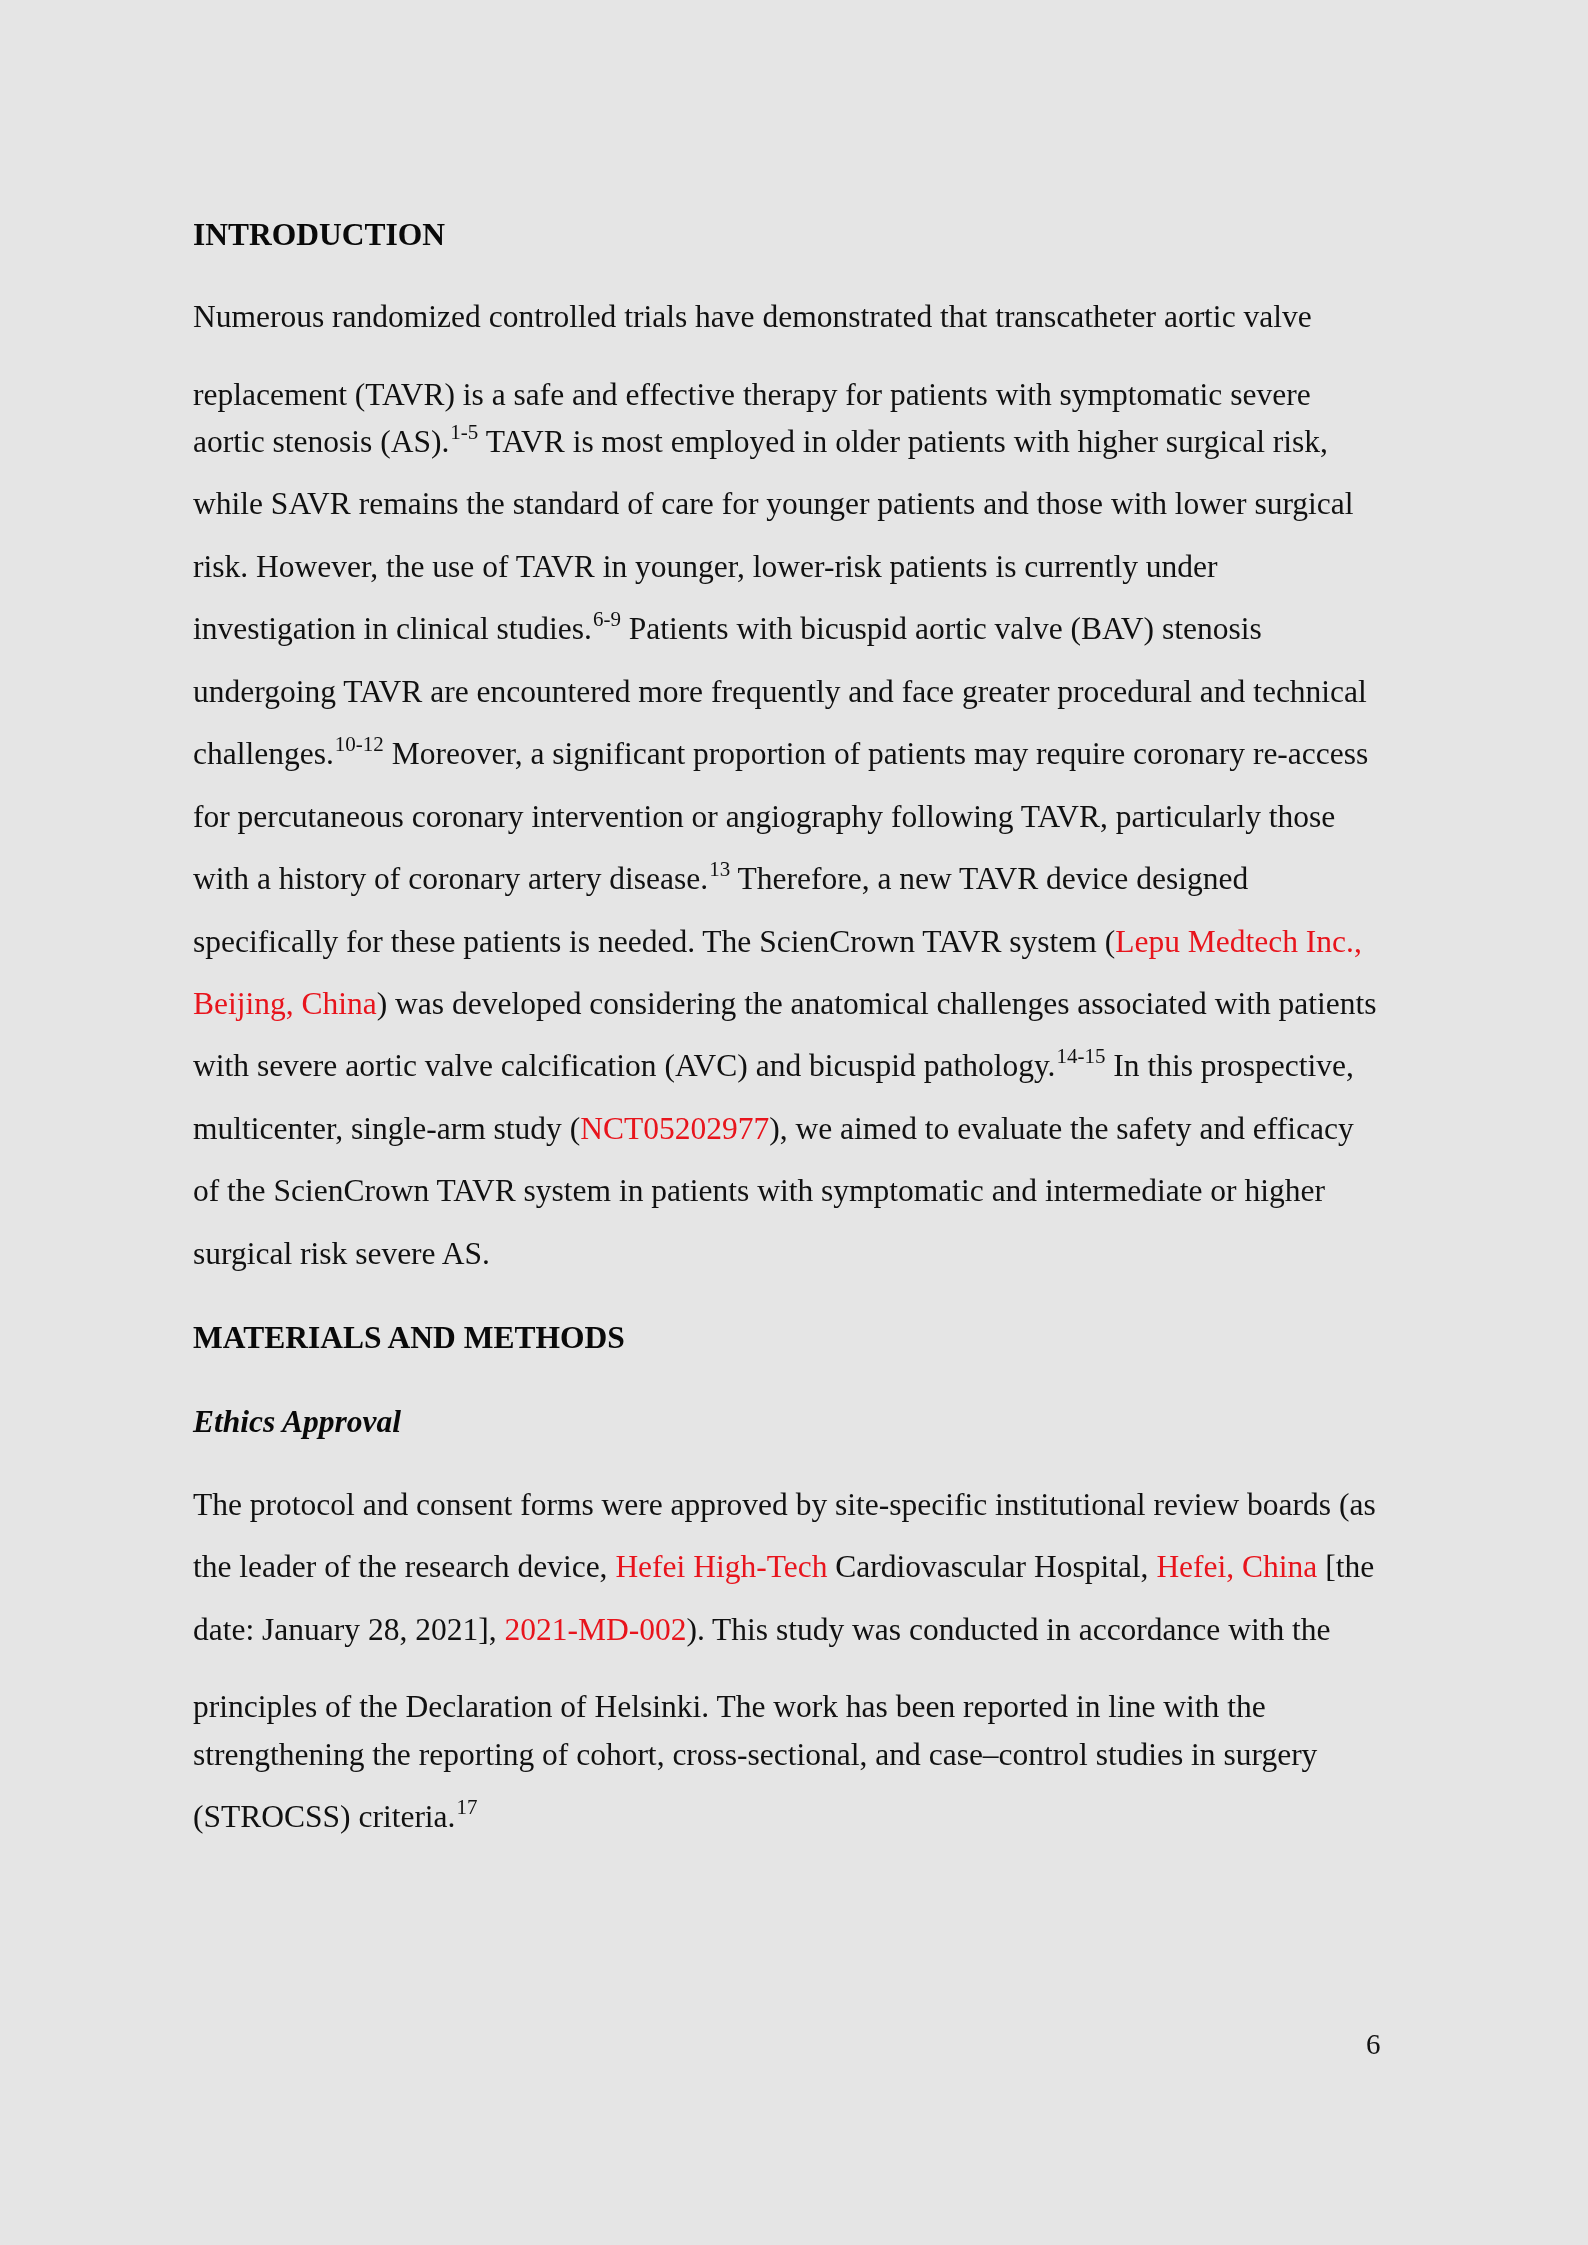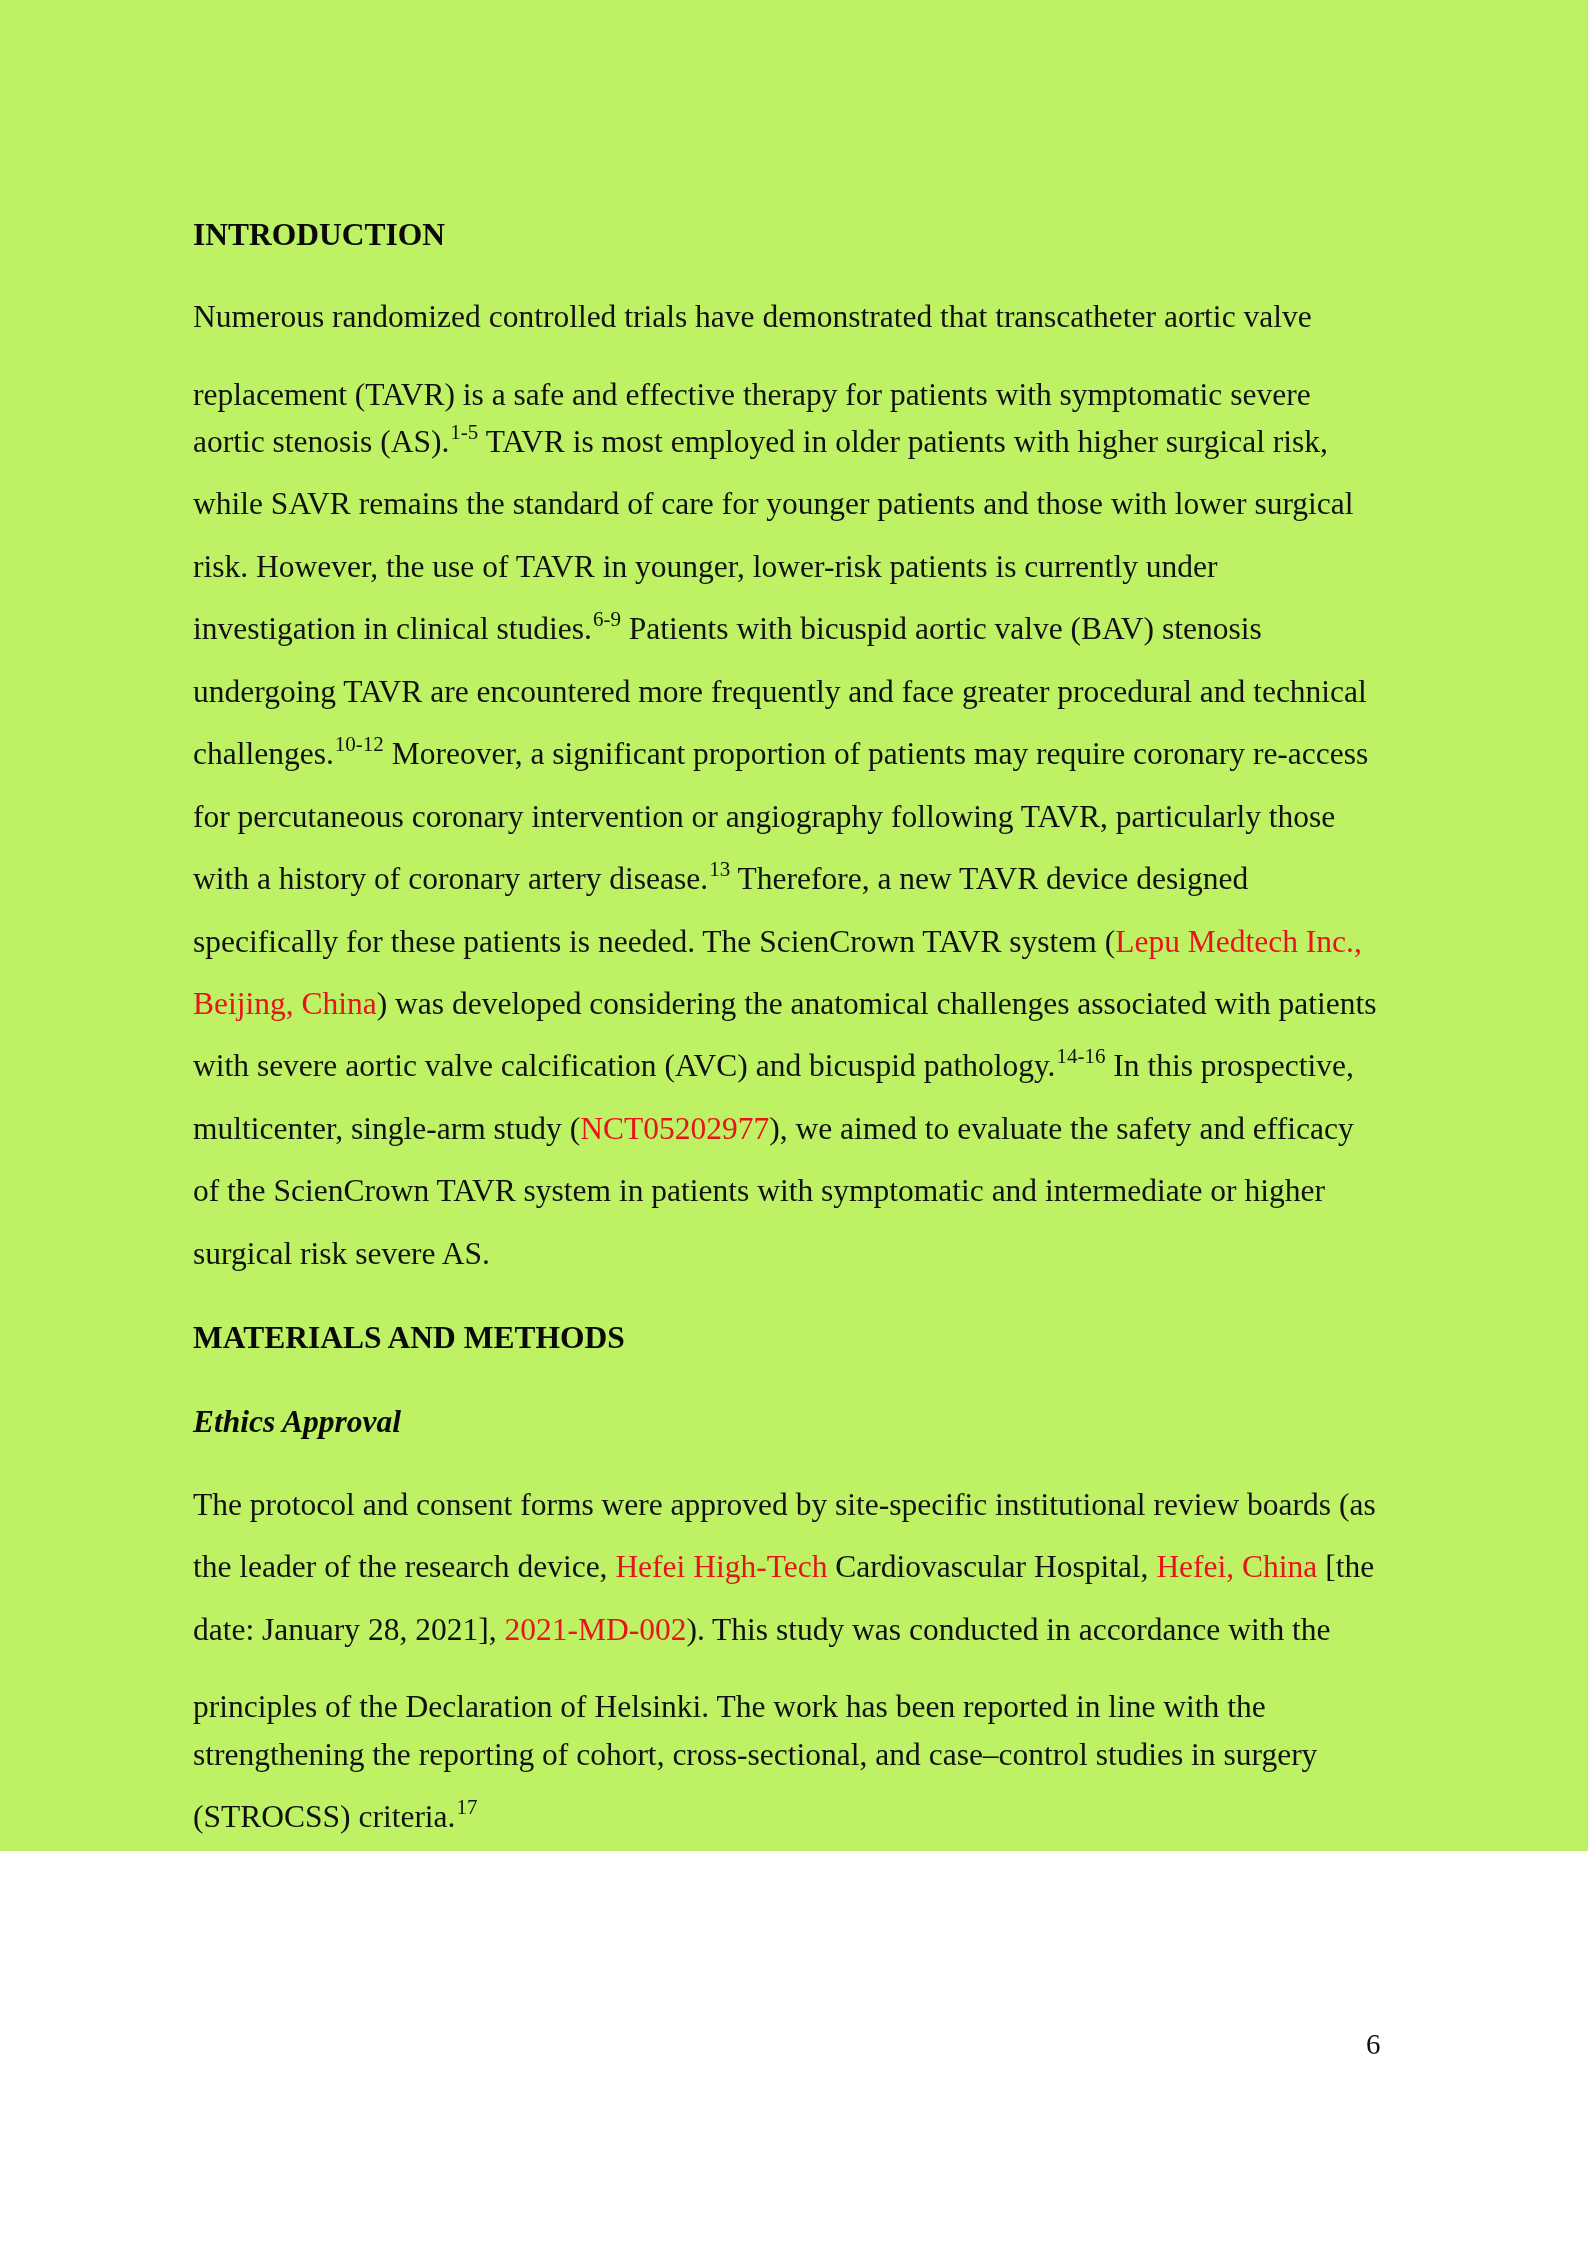--- a/index.html
+++ b/index.html
@@ -12,22 +12,22 @@
       height: 2245px;
       position: relative;
       overflow: hidden;
       font-family: "Liberation Serif", "DejaVu Serif", serif;
       color: #111111;
     }
     .page {
       position: absolute;
       left: 0; top: 0;
       width: 1588px;
-      height: 1851px;
-      background: #bef264;
+      height: 2245px;
+      background: #e5e5e5;
     }
     .line {
       position: absolute;
       left: 193px;
       white-space: nowrap;
       font-size: 31.5px;
       line-height: 1;
     }
     .heading {
       position: absolute;
@@ -75,21 +75,21 @@
         <div class="line" style="top: 425.9px;"><span>aortic stenosis (AS).</span><span class="seg-sup">1-5</span><span> TAVR is most employed in older patients with higher surgical risk,</span></div>
         <div class="line" style="top: 488.35px;"><span>while SAVR remains the standard of care for younger patients and those with lower surgical</span></div>
         <div class="line" style="top: 550.8px;"><span>risk. However, the use of TAVR in younger, lower-risk patients is currently under</span></div>
         <div class="line" style="top: 613.25px;"><span>investigation in clinical studies.</span><span class="seg-sup">6-9</span><span> Patients with bicuspid aortic valve (BAV) stenosis</span></div>
         <div class="line" style="top: 675.7px;"><span>undergoing TAVR are encountered more frequently and face greater procedural and technical</span></div>
         <div class="line" style="top: 738.15px;"><span>challenges.</span><span class="seg-sup">10-12</span><span> Moreover, a significant proportion of patients may require coronary re-access</span></div>
         <div class="line" style="top: 800.6px;"><span>for percutaneous coronary intervention or angiography following TAVR, particularly those</span></div>
         <div class="line" style="top: 863.05px;"><span>with a history of coronary artery disease.</span><span class="seg-sup">13</span><span> Therefore, a new TAVR device designed</span></div>
         <div class="line" style="top: 925.5px;"><span>specifically for these patients is needed. The ScienCrown TAVR system (</span><span class="seg-red">Lepu Medtech Inc.,</span></div>
         <div class="line" style="top: 987.95px;"><span class="seg-red">Beijing, China</span><span>) was developed considering the anatomical challenges associated with patients</span></div>
-        <div class="line" style="top: 1050.4px;"><span>with severe aortic valve calcification (AVC) and bicuspid pathology.</span><span class="seg-sup">14-16</span><span> In this prospective,</span></div>
+        <div class="line" style="top: 1050.4px;"><span>with severe aortic valve calcification (AVC) and bicuspid pathology.</span><span class="seg-sup">14-15</span><span> In this prospective,</span></div>
         <div class="line" style="top: 1112.85px;"><span>multicenter, single-arm study (</span><span class="seg-red">NCT05202977</span><span>), we aimed to evaluate the safety and efficacy</span></div>
         <div class="line" style="top: 1175.3px;"><span>of the ScienCrown TAVR system in patients with symptomatic and intermediate or higher</span></div>
         <div class="line" style="top: 1237.75px;"><span>surgical risk severe AS.</span></div>
       </div>
       <div class="heading" style="top: 1322px;">MATERIALS AND METHODS</div>
       <div class="subheading" style="top: 1406px;">Ethics Approval</div>
       <div>
         <div class="line" style="top: 1489px;"><span>The protocol and consent forms were approved by site-specific institutional review boards (as</span></div>
         <div class="line" style="top: 1551.45px;"><span>the leader of the research device, </span><span class="seg-red">Hefei High-Tech</span><span> Cardiovascular Hospital, </span><span class="seg-red">Hefei, China</span><span> [the</span></div>
         <div class="line" style="top: 1613.9px;"><span>date: January 28, 2021], </span><span class="seg-red">2021-MD-002</span><span>). This study was conducted in accordance with the</span></div>

